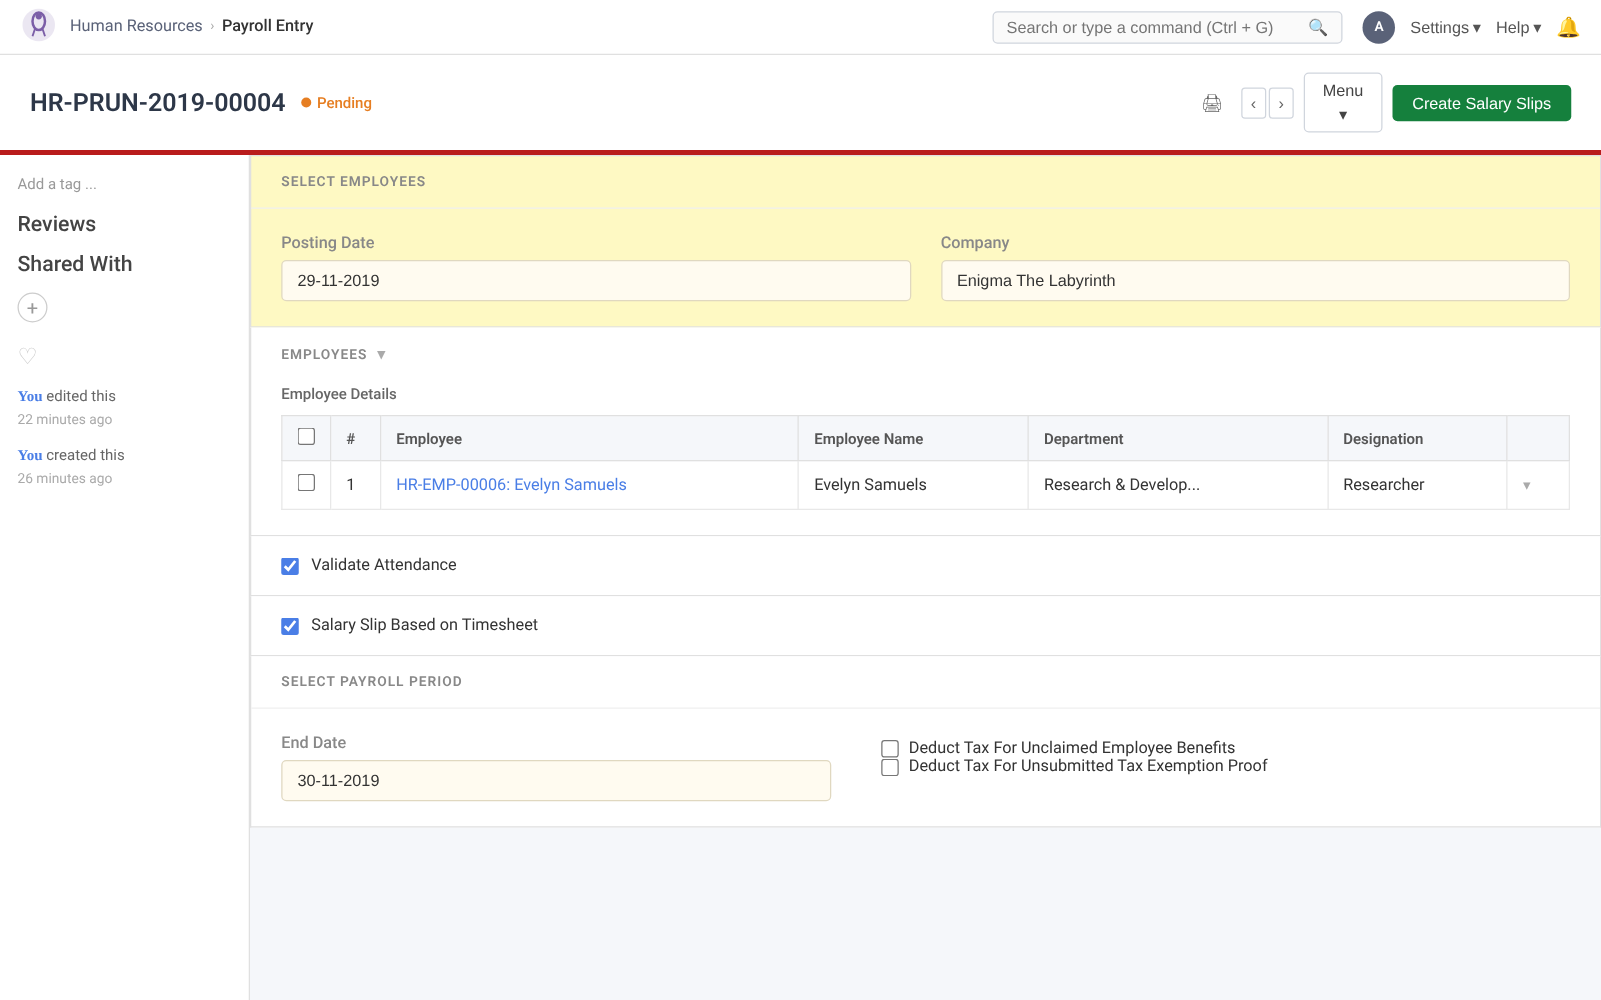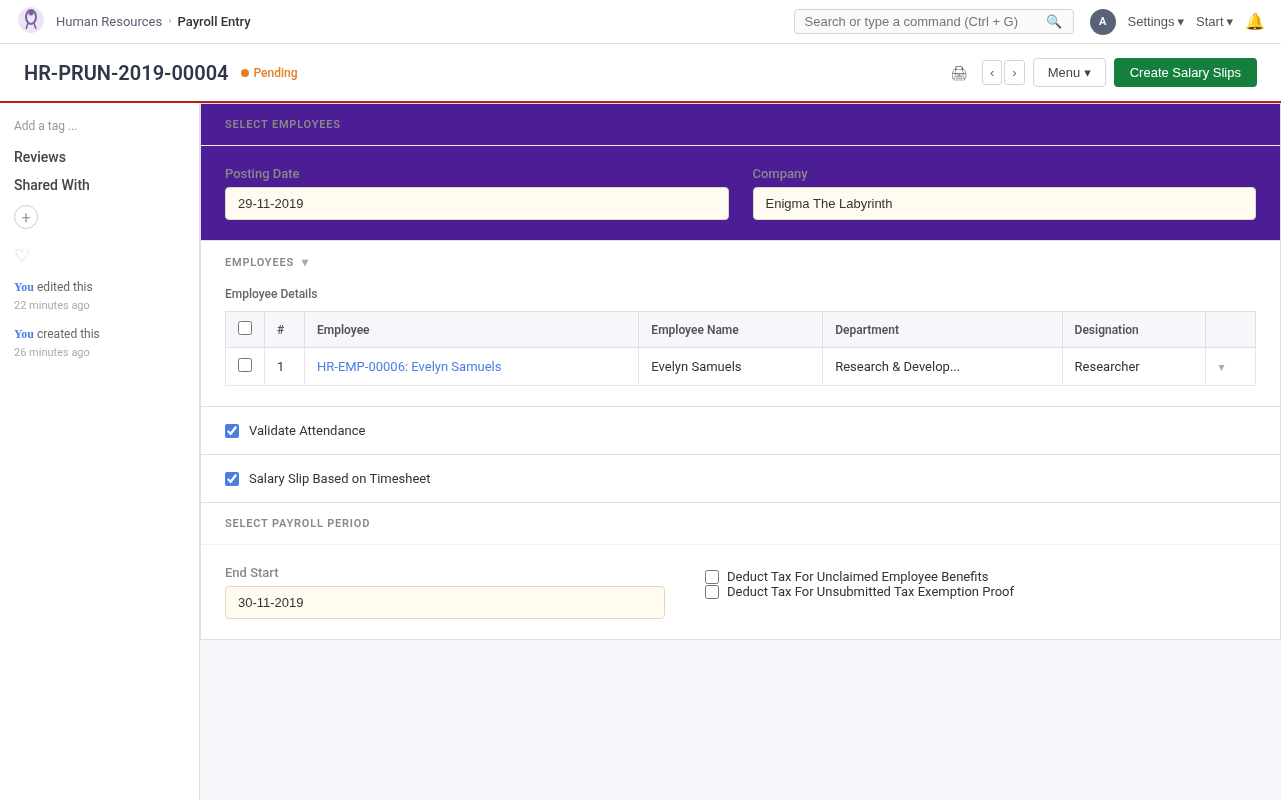--- a/index.html
+++ b/index.html
@@ -32,70 +32,70 @@
       color: #fff; font-size: 11px; font-weight: 600;
     }
     .topnav-btn {
       background: none; border: none; cursor: pointer;
       font-size: 13px; color: #555; display: flex; align-items: center; gap: 3px;
     }
     .bell-icon { font-size: 16px; color: #777; cursor: pointer; }
 
     
     .page-header {
-      background: #fff; border-bottom: 2px solid #b91c1c;
+      background: #fff; border-bottom: 4px solid #b91c1c;
       padding: 14px 24px; display: flex; align-items: center; justify-content: space-between; gap: 34px;
     }
     .page-title-area { display: flex; align-items: center; gap: 12px; }
     .page-title { font-size: 20px; font-weight: 600; color: #2d3748; }
     .status-badge {
       display: flex; align-items: center; gap: 5px;
       font-size: 12px; color: #e67e22; font-weight: 500;
     }
     .status-dot { width: 8px; height: 8px; border-radius: 50%; background: #e67e22; }
     .header-actions { display: flex; align-items: center; gap: 8px; }
     .icon-btn {
       background: none; border: none; cursor: pointer; color: #666;
       padding: 4px 6px; border-radius: 3px; font-size: 14px;
     }
     .menu-btn {
       background: #fff; border: 1px solid #d0d5dd; border-radius: 4px;
       padding: 6px 14px; cursor: pointer; font-size: 13px; color: #444;
-      display: flex; align-items: center; gap: 4px;
+      display: flex; align-items: center; gap: 4px; flex-direction: column;
     }
     .create-btn {
       background: #15803d; color: #fff; border: none; border-radius: 4px;
       padding: 7px 16px; cursor: pointer; font-size: 13px; font-weight: 500;
     }
 
     
     .layout { display: flex; height: calc(100vh - 44px - 52px); overflow: hidden; }
 
     
     .sidebar {
       width: 200px; background: #fff; border-right: 1px solid #e0e0e0;
       padding: 16px 14px; overflow-y: auto; flex-shrink: 0;
     }
     .sidebar-tag { color: #999; font-size: 12px; cursor: pointer; margin-bottom: 16px; }
-    .sidebar-section { font-size: 14px; font-weight: 500; color: #444; margin-bottom: 12px; }
+    .sidebar-section { font-size: 17px; font-weight: 500; color: #444; margin-bottom: 12px; }
     .add-circle {
       width: 24px; height: 24px; border: 1px solid #ccc; border-radius: 50%;
       display: flex; align-items: center; justify-content: center;
       font-size: 16px; color: #999; cursor: pointer; margin-top: 6px;
     }
     .heart-icon { font-size: 18px; color: #ccc; cursor: pointer; margin: 16px 0 12px 0; display: block; }
     .activity-item { margin-bottom: 10px; font-size: 12px; color: #666; line-height: 1.5; }
     .activity-item strong { color: #4a7ee6; font-weight: 600; font-family: Liberation Serif, serif; }
     .activity-time { color: #aaa; font-size: 11px; }
 
     
     .main { flex: 1; overflow-y: auto; padding: 0; background: #f5f7fa; }
 
     
-    .section { background: #4c1d95; border: 1px solid #e0e0e0; margin: 0; }
+    .section { background: #fef9c3; border: 1px solid #e0e0e0; margin: 0; }
 
     .section-header {
       padding: 14px 24px; font-size: 11px; font-weight: 600;
       letter-spacing: 0.8px; color: #888; text-transform: uppercase;
       border-bottom: 1px solid #f0f0f0; display: flex; align-items: center; gap: 8px;
     }
 
     .form-row { display: flex; gap: 24px; padding: 20px 24px; }
     .form-group { flex: 1; }
     .form-label { font-size: 13px; color: #888; margin-bottom: 6px; font-weight: 500; }
@@ -187,21 +187,21 @@
     <span class="search-icon-char">🔍</span>
   </div>
 
   <div class="topnav-right">
     <div class="avatar-badge">A</div>
     <button class="topnav-btn">
       <span>Settings</span>
       <span>▾</span>
     </button>
     <button class="topnav-btn">
-      <span>Start</span>
+      <span>Help</span>
       <span>▾</span>
     </button>
     <span class="bell-icon">🔔</span>
   </div>
 </nav>
 
 <div class="page-header">
   <div class="page-title-area">
     <span class="page-title">HR-PRUN-2019-00004</span>
     <div class="status-badge">
@@ -315,21 +315,21 @@
       <label for="salary-slip-timesheet" class="checkbox-label">Salary Slip Based on Timesheet</label>
     </div>
 
     <div class="payroll-section">
       <div class="section-header">
         <span>SELECT PAYROLL PERIOD</span>
       </div>
       <div class="payroll-form">
         <div class="payroll-left">
           <div class="form-group">
-            <div class="form-label">End Start</div>
+            <div class="form-label">End Date</div>
             <input type="text" class="form-input highlight" value="30-11-2019" style="">
           </div>
         </div>
         <div class="payroll-right">
           <div class="deduct-row">
             <input type="checkbox" class="deduct-checkbox" id="deduct1" style="">
             <label for="deduct1" class="deduct-label">Deduct Tax For Unclaimed Employee Benefits</label>
           </div>
           <div class="deduct-row">
             <input type="checkbox" class="deduct-checkbox" id="deduct2" style="">

